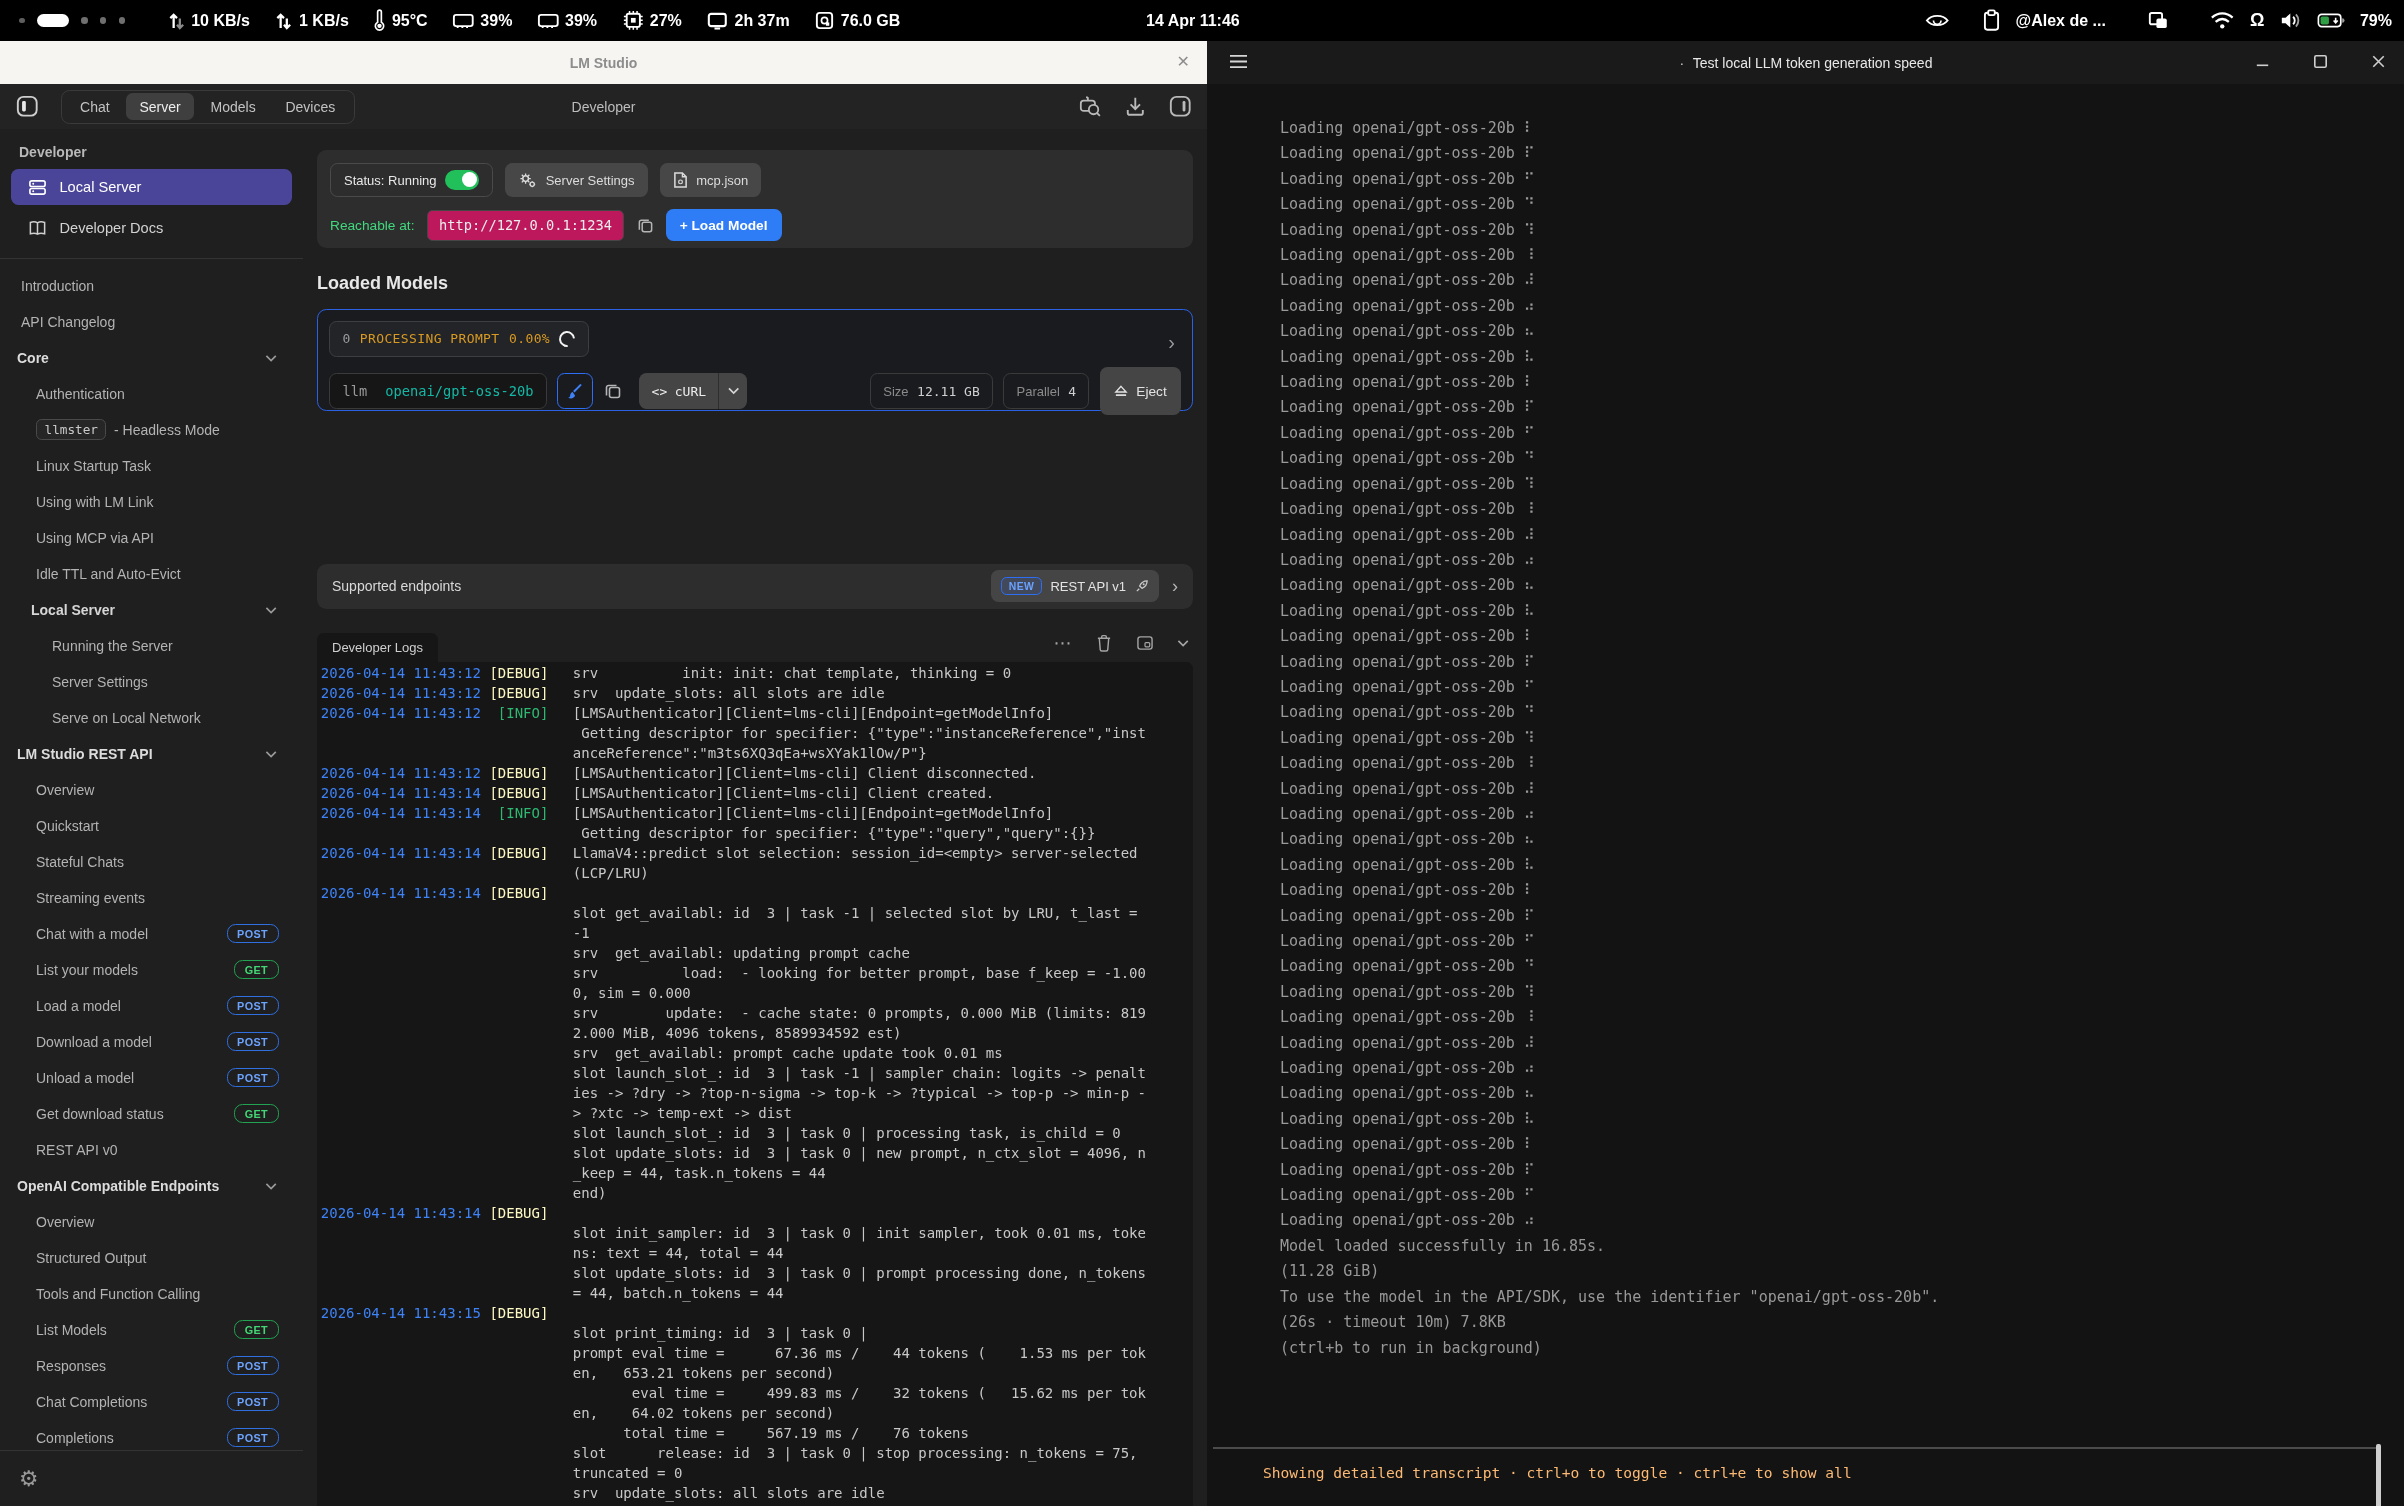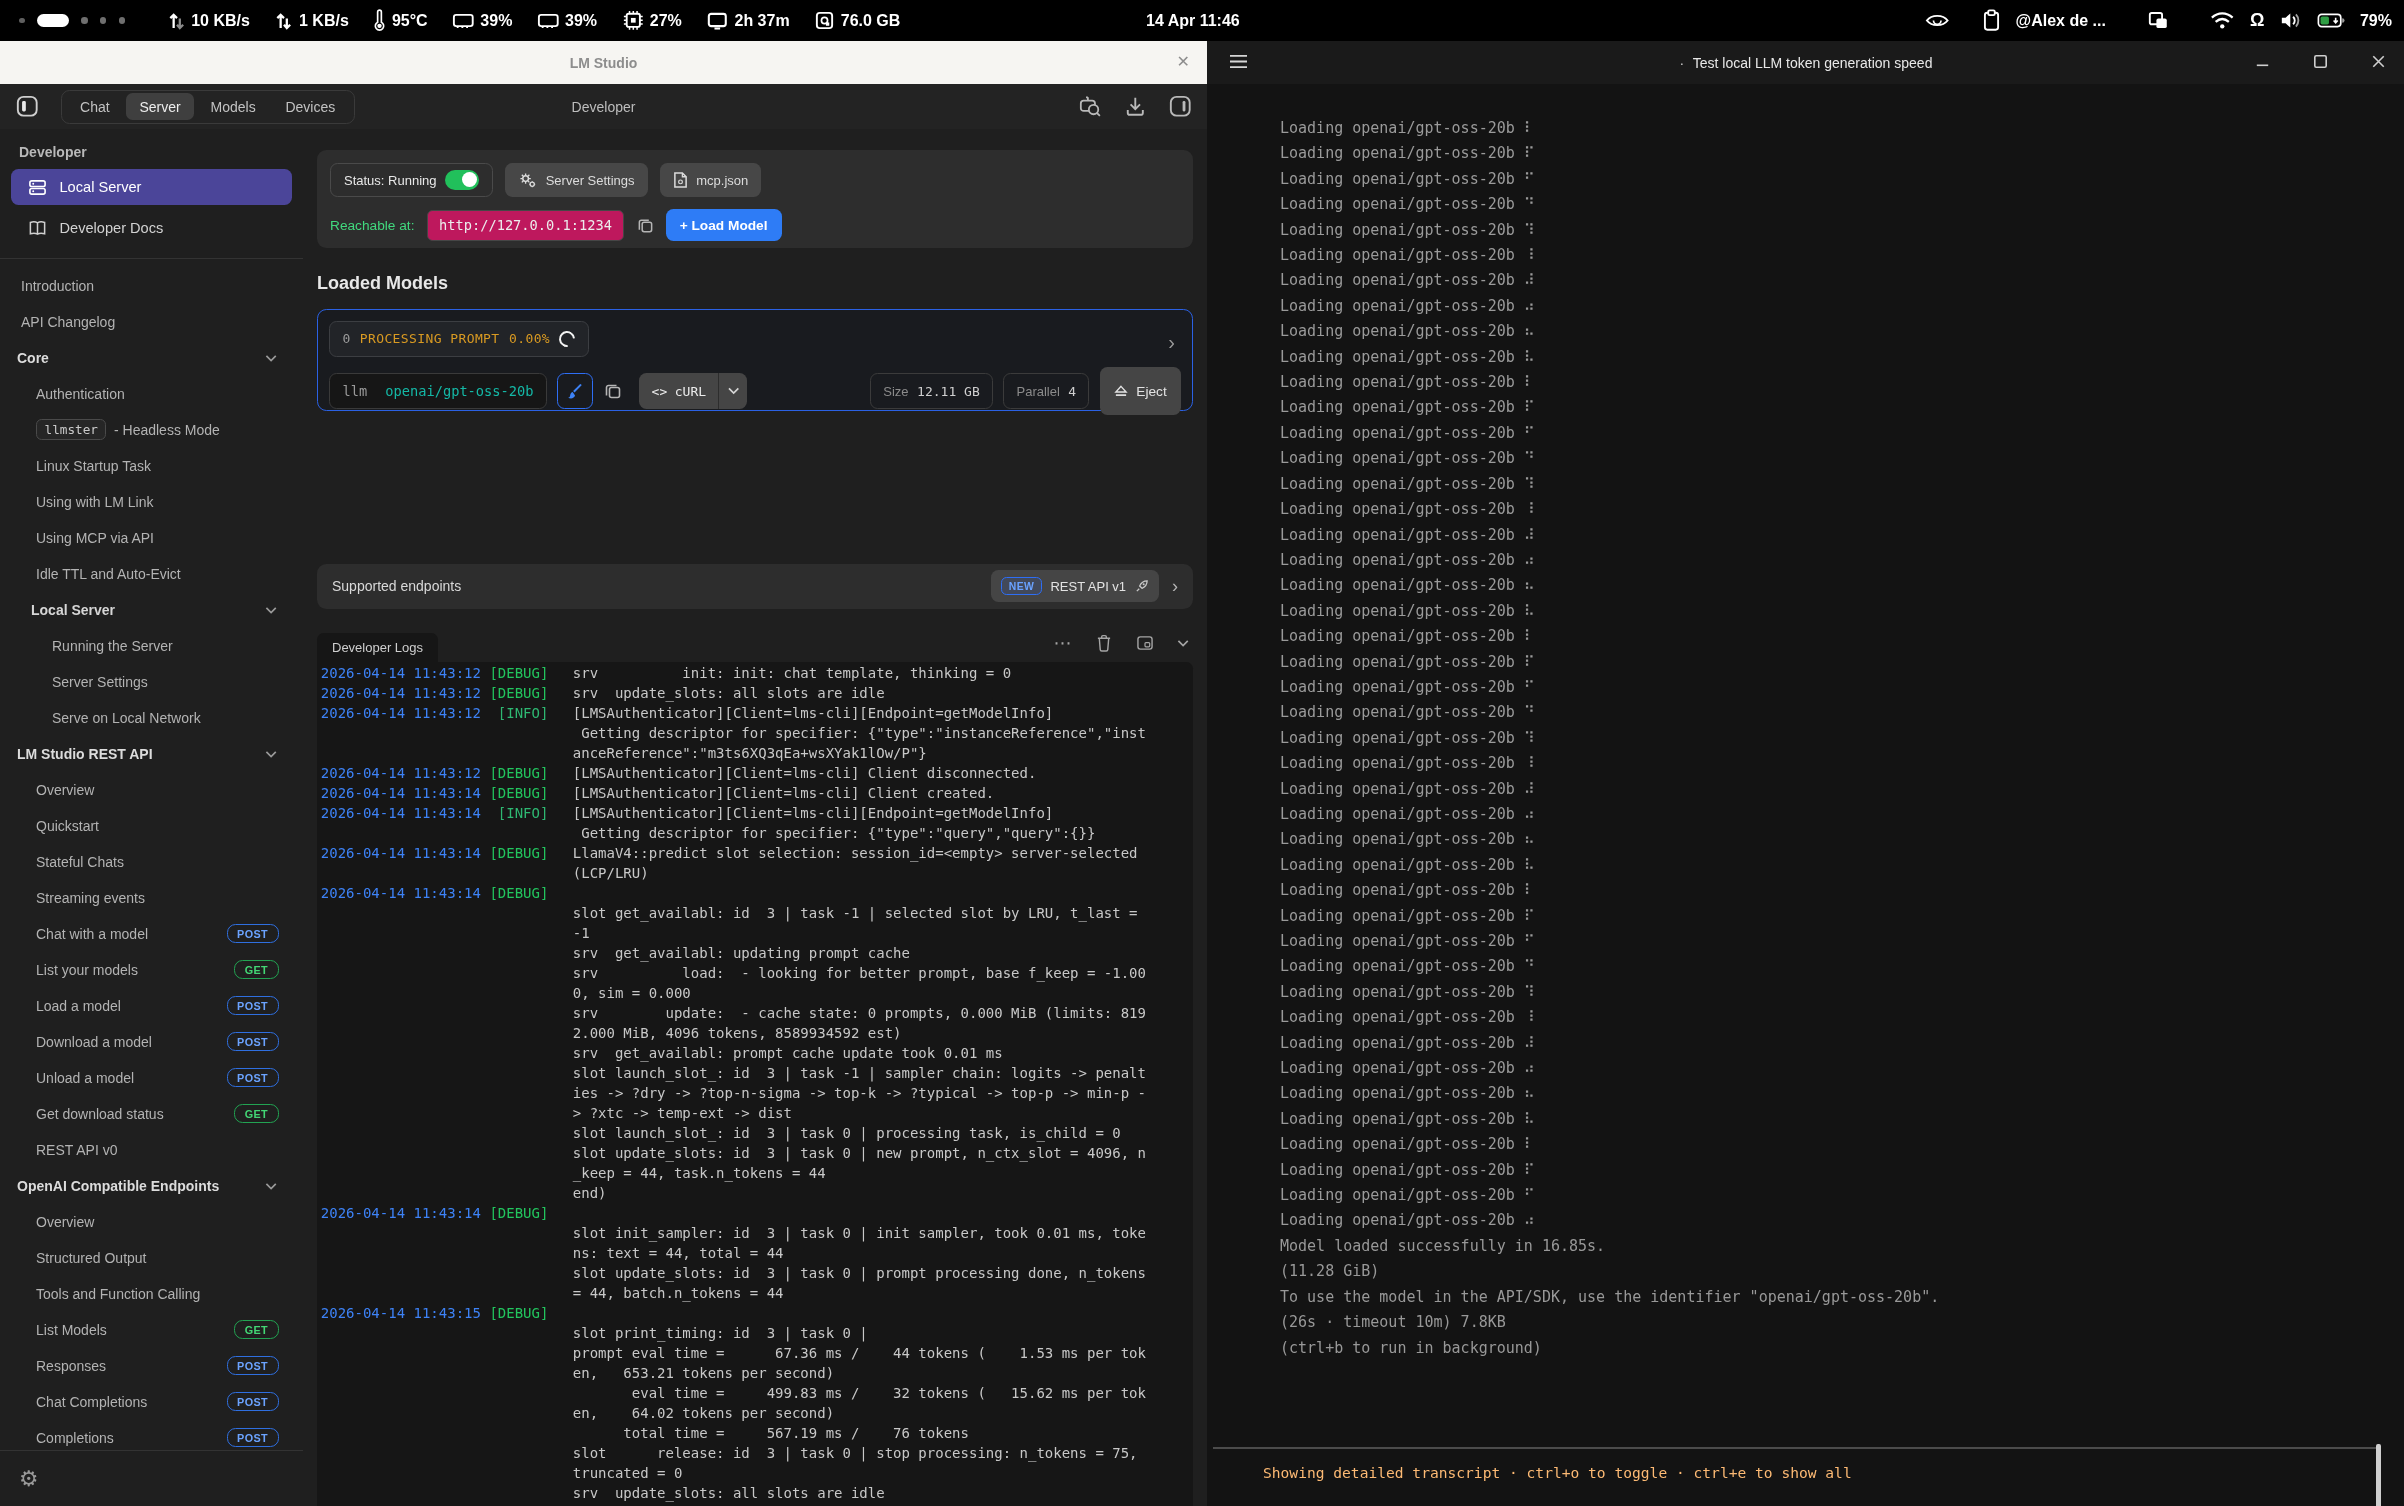--- a/index.html
+++ b/index.html
@@ -133,21 +133,21 @@
   #logs-header { height:38px; margin-top:15px; position:relative; display:flex; align-items:flex-end; }
   #logs-tab { background:#161616; border-radius:6.6px 6.6px 0 0; height:29px; padding:0 15px; display:flex;
               align-items:center; color:#cfcfcf; font-size:13px; }
   .logs-icons { position:absolute; right:3.8px; bottom:7.5px; display:flex; align-items:center; gap:23.5px; color:#a5a5a5; }
   .ellipsis { font-size:18px; letter-spacing:0.9px; }
   #log-panel { flex:1; background:#161616; border-radius:0 6.6px 0 0; overflow:hidden;
                font-family:"DejaVu Sans Mono",monospace; font-size:14px; line-height:20px; padding:1.9px 0 0 3.8px; }
   .log-row { display:flex; white-space:pre; }
   .log-pre { width:252px; flex:none; }
   .log-ts { color:#3d82f6; } 
-  .log-lvl[data-level="DEBUG"] { color:#22c55e; }
+  .log-lvl[data-level="DEBUG"] { color:#fef9c3; }
   .log-lvl[data-level="INFO"]  { color:#2eb872; }
   .log-msg { color:#c8c8c8; }
 
   
   #term-titlebar { height:43px; background:#1a1a1a; position:relative; display:flex; align-items:center;
                    justify-content:center; color:#e8e8e8; font-size:14px; }
   #term-burger { position:absolute; left:21px; top:12.2px; }
   .term-controls { position:absolute; right:17px; top:11.3px; display:flex; gap:39px; align-items:center; }
   #term-body { position:relative; height:1422px; font-family:"DejaVu Sans Mono",monospace; }
   #term-scroll { padding:32px 0 0 73px; }

